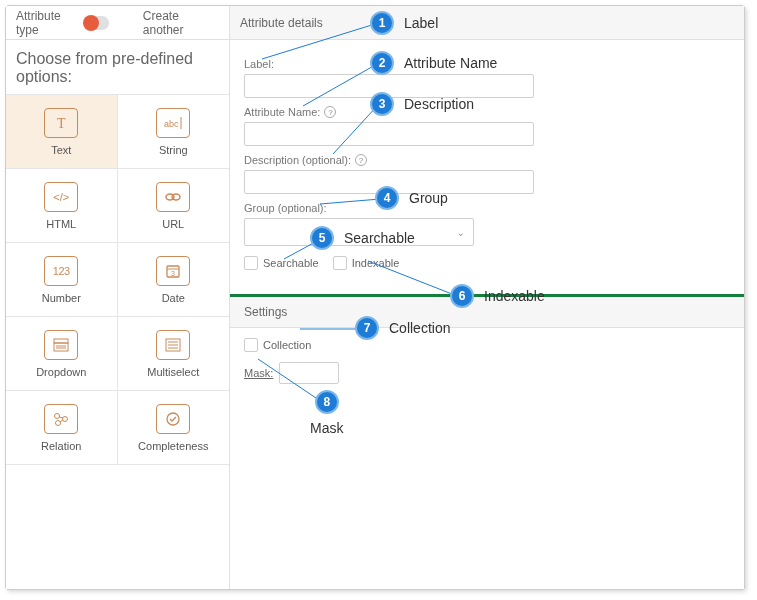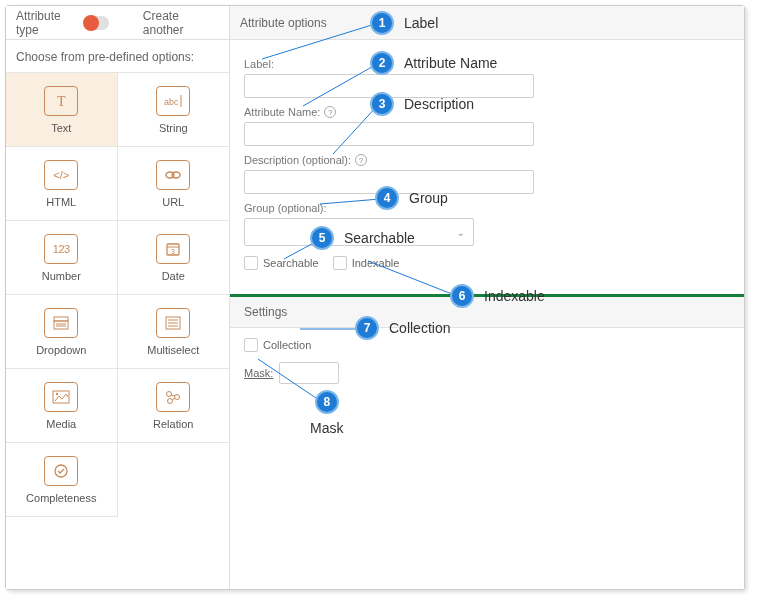--- a/index.html
+++ b/index.html
@@ -62,21 +62,21 @@
   left: -1px;
   top: -1px;
   width: 16px;
   height: 16px;
   background: #e85c3e;
   border-radius: 50%;
 }
 .toggle-wrap { display: flex; align-items: center; gap: 28px; }
 .predef-label {
   padding: 10px 10px 8px;
-  font-size: 12px;
+  font-size: 16px;
   color: #666;
 }
 .type-grid {
   display: grid;
   grid-template-columns: 1fr 1fr;
   border-top: 1px solid #e5e5e5;
 }
 .type-cell {
   border-right: 1px solid #e5e5e5;
   border-bottom: 1px solid #e5e5e5;
@@ -309,30 +309,20 @@
               <rect x="2" y="2" width="14" height="12" fill="none" stroke="#c98b5a"></rect>
               <line x1="4" y1="5" x2="14" y2="5" stroke="#c98b5a"></line>
               <line x1="4" y1="8" x2="14" y2="8" stroke="#c98b5a"></line>
               <line x1="4" y1="11" x2="14" y2="11" stroke="#c98b5a"></line>
             </svg>
           </span>
         <span>Multiselect</span>
       </div>
 
 
-      <div class="type-cell">
-        <span class="icon-box">
-            <svg width="18" height="14">
-              <rect x="1" y="1" width="16" height="12" fill="none" stroke="#c98b5a"></rect>
-              <polyline points="3,11 7,6 10,9 14,4 16,7" fill="none" stroke="#c98b5a"></polyline>
-              <circle cx="5" cy="4" r="1.2" fill="#c98b5a"></circle>
-            </svg>
-          </span>
-        <span>Media</span>
-      </div>
 
       <div class="type-cell">
         <span class="icon-box">
             <svg width="18" height="16">
               <circle cx="5" cy="5" r="2.5" fill="none" stroke="#c98b5a"></circle>
               <circle cx="13" cy="8" r="2.5" fill="none" stroke="#c98b5a"></circle>
               <circle cx="6" cy="12" r="2.5" fill="none" stroke="#c98b5a"></circle>
               <line x1="7" y1="6" x2="11" y2="7" stroke="#c98b5a"></line>
               <line x1="8" y1="11" x2="11" y2="9" stroke="#c98b5a"></line>
             </svg>
@@ -347,21 +337,21 @@
               <polyline points="5,8 7,10 11,6" fill="none" stroke="#c98b5a" stroke-width="1.3"></polyline>
             </svg>
           </span>
         <span>Completeness</span>
       </div>
     </div>
   </div>
 
   <div class="right-panel">
     <div class="header-row right-header">
-      <span>Attribute options</span>
+      <span>Attribute details</span>
     </div>
     <div class="form-area">
       <div class="field-label">
           <span>Label:</span>
         </div>
       <input class="text-input" style="">
       <div class="field-label">
           <span>Attribute Name:</span>
           <span class="help-icon">?</span>
         </div>

